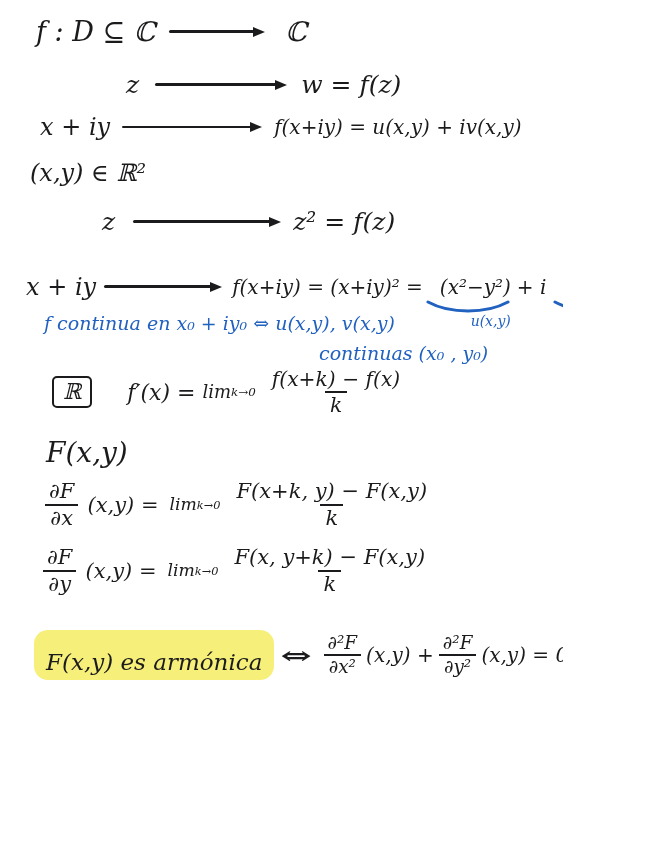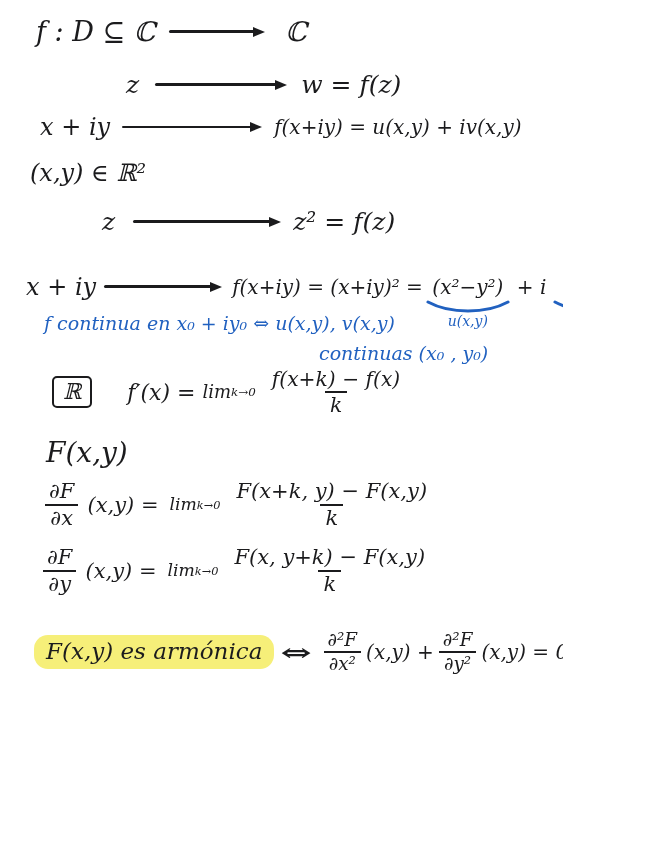--- a/index.html
+++ b/index.html
@@ -29,21 +29,21 @@
   .lim .lim-sub{font-size:0.66em;margin-top:2px;}
   
   .box{border:2.4px solid var(--ink);border-radius:5px;padding:1px 9px 2px;}
   
   .braced{display:inline-flex;flex-direction:column;align-items:center;margin:0 2px;transform:translateY(15px);}
   .brace{width:86px;height:14px;margin-top:1px;}
   .brace path{stroke:var(--blue);stroke-width:3;fill:none;stroke-linecap:round;}
   .brace-label{color:var(--blue);font-size:14px;line-height:1;}
   .blue{color:var(--blue);margin-top:8px;}
   
-  .hl{background:var(--highlight);border-radius:14px;padding:3px 12px 5px;}
+  .hl{background:var(--highlight);border-radius:14px;padding:19px 12px 5px;}
   .iff{display:inline-block;transform:scaleX(1.55);margin:0 12px;font-style:normal;font-weight:bold;}
   .small-frac{font-size:0.92em;}
 </style>
 </head>
 <body>
 
 <div class="page">
 
   <div class="row" style="left:36px;top:16px;font-size:27px;">
     <span class="t">f : D ⊆ ℂ</span>
@@ -85,21 +85,21 @@
     <span class="t">z² = f(z)</span>
   </div>
 
   <div class="row" style="left:26px;top:252px;font-size:24px;">
     <span class="t">x + iy</span>
     <span class="arrow" style="width:118px;margin:0 10px 0 8px;">
         <i class="shaft"></i>
         <i class="head"></i>
       </span>
     <span class="t" style="font-size:20px;">f(x+iy) = (x+iy)² =</span>
-    <span class="braced" style="font-size:20px;">
+    <span class="braced" style="font-size:20px;align-items:flex-end;">
       <span class="t">(x²−y²)</span>
       <svg class="brace" viewBox="0 0 86 14">
           <path d="M3 2 C 25 14, 61 14, 83 2"></path>
         </svg>
       <span class="brace-label">u(x,y)</span>
     </span>
     <span class="t" style="font-size:20px;margin:0 4px;">+ i</span>
     <span class="braced" style="font-size:20px;gap:8px;">
       <span class="t">(2xy)</span>
       <svg class="brace" viewBox="0 0 86 14">

